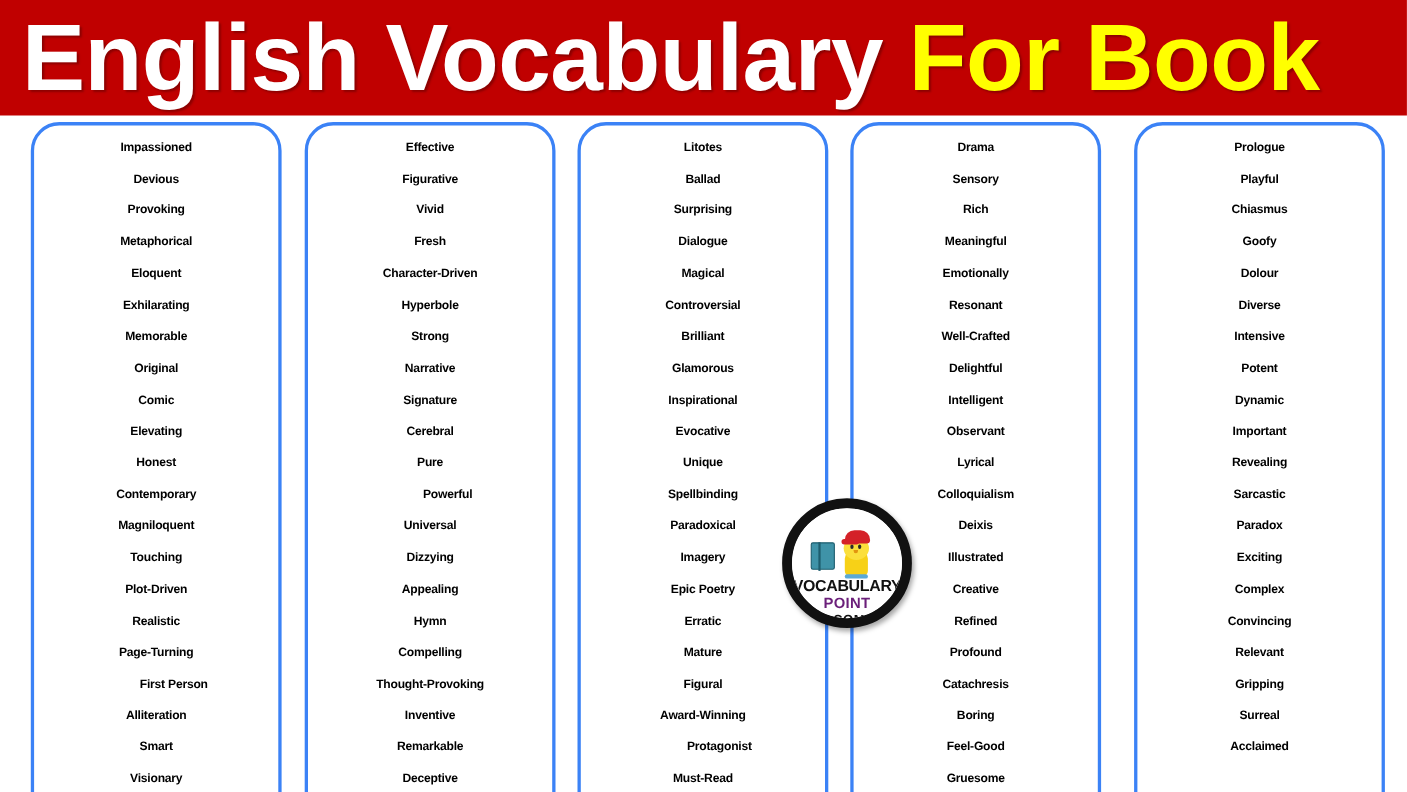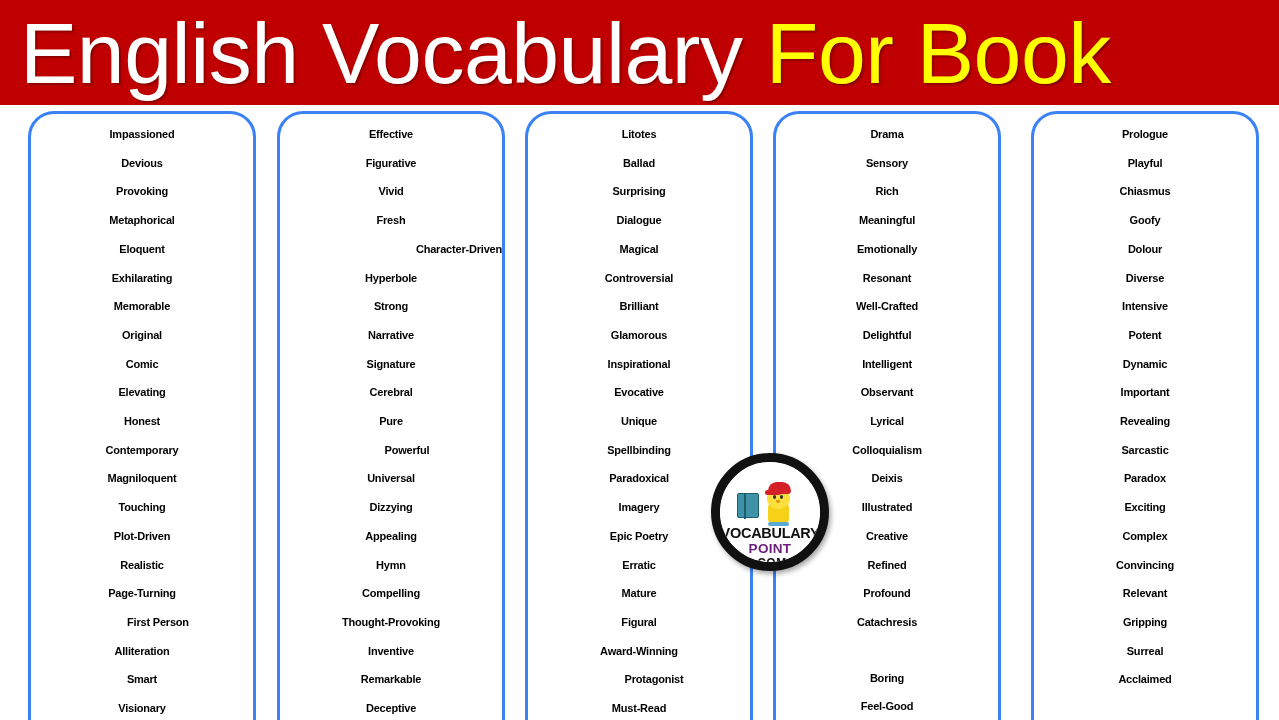--- a/index.html
+++ b/index.html
@@ -25,21 +25,21 @@
     background: #c00000;
     overflow: hidden;
   }
   #header-title {
     position: absolute;
     left: 20px;
     top: 50%;
     transform: translateY(-50%);
     white-space: nowrap;
     font-family: "Liberation Sans Narrow", "Liberation Sans", sans-serif;
-    font-weight: normal;
+    font-weight: bold;
     font-size: 86px;
     line-height: 1;
     letter-spacing: -0.5px;
     transform-origin: left center;
   }
   #header-title .title-main {
     color: #ffffff;
     text-shadow: 2px 2px 2px rgba(0,0,0,0.28);
   }
   #header-title .title-accent {
@@ -277,21 +277,21 @@
       <div class="word-item" style="font-size: 11px;">Visionary</div>
     </div>
   </div>
 
   <div class="word-column" id="word-column-2">
     <div class="word-list">
       <div class="word-item" style="font-size: 11px;">Effective</div>
       <div class="word-item" style="font-size: 11px;">Figurative</div>
       <div class="word-item" style="font-size: 11px;">Vivid</div>
       <div class="word-item" style="font-size: 11px;">Fresh</div>
-      <div class="word-item" style="font-size: 11px; text-align: right;">Character-Driven</div>
+      <div class="word-item" style="font-size: 11px;">Character-Driven</div>
       <div class="word-item" style="font-size: 11px;">Hyperbole</div>
       <div class="word-item" style="font-size: 11px;">Strong</div>
       <div class="word-item" style="font-size: 11px;">Narrative</div>
       <div class="word-item" style="font-size: 11px;">Signature</div>
       <div class="word-item" style="font-size: 11px;">Cerebral</div>
       <div class="word-item" style="font-size: 11px;">Pure</div>
       <div class="word-item" style="font-size: 11px; padding-left: 32px;">Powerful</div>
       <div class="word-item" style="font-size: 11px;">Universal</div>
       <div class="word-item" style="font-size: 11px;">Dizzying</div>
       <div class="word-item" style="font-size: 11px;">Appealing</div>
@@ -343,21 +343,21 @@
       <div class="word-item" style="font-size: 11px;">Intelligent</div>
       <div class="word-item" style="font-size: 11px;">Observant</div>
       <div class="word-item" style="font-size: 11px;">Lyrical</div>
       <div class="word-item" style="font-size: 11px;">Colloquialism</div>
       <div class="word-item" style="font-size: 11px;">Deixis</div>
       <div class="word-item" style="font-size: 11px;">Illustrated</div>
       <div class="word-item" style="font-size: 11px;">Creative</div>
       <div class="word-item" style="font-size: 11px;">Refined</div>
       <div class="word-item" style="font-size: 11px;">Profound</div>
       <div class="word-item" style="font-size: 11px;">Catachresis</div>
-      <div class="word-item" style="font-size: 11px; margin-top: 27px;">Boring</div>
+      <div class="word-item" style="font-size: 11px;">Boring</div>
       <div class="word-item" style="font-size: 11px;">Feel-Good</div>
       <div class="word-item" style="font-size: 11px;">Gruesome</div>
     </div>
   </div>
 
   <div class="word-column" id="word-column-5">
     <div class="word-list">
       <div class="word-item" style="font-size: 11px;">Prologue</div>
       <div class="word-item" style="font-size: 11px;">Playful</div>
       <div class="word-item" style="font-size: 11px;">Chiasmus</div>

